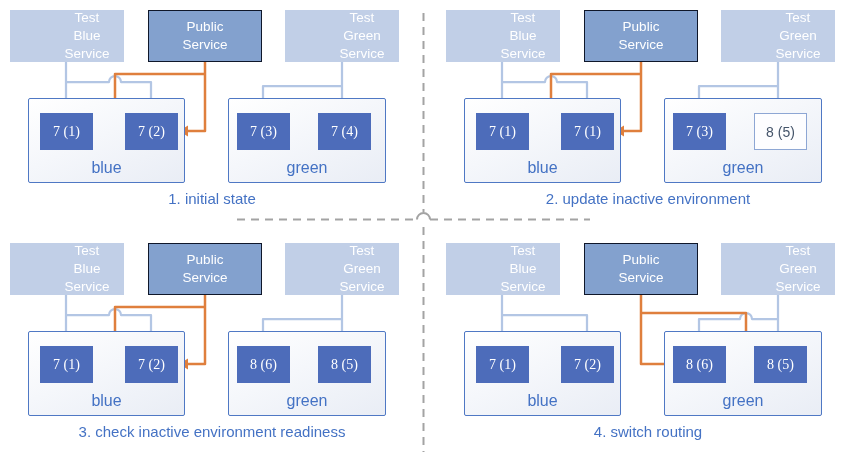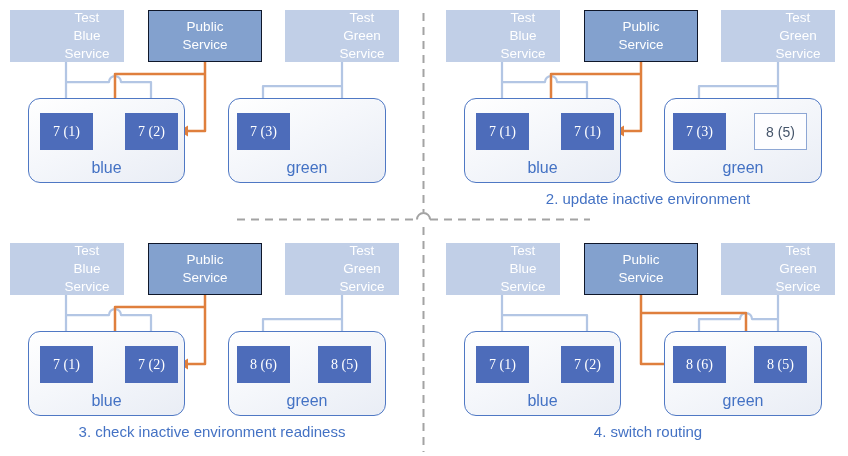--- a/index.html
+++ b/index.html
@@ -27,21 +27,21 @@
     text-align: center; color: #ffffff; font-size: 13.5px; line-height: 1.32;
   }
   .svc.light { background: #c1cfe7; padding-left: 40px; }
   .svc.mid   { background: #83a1ce; border: 1px solid #0f172a; }
   .svc.pos-a { left: 10px; }
   .svc.pos-b { left: 148px; }
   .svc.pos-c { left: 285px; }
 
   .env {
     position: absolute; top: 98px; height: 85px;
-    border: 1.5px solid #4f78c4; border-radius: 12px;
+    border: 1.5px solid #4f78c4; border-radius: 2px;
     background: linear-gradient(155deg, #ffffff 0%, #f5f7fb 45%, #e9edf5 100%);
   }
   .env.blue  { left: 28px;  width: 157px; }
   .env.green { left: 228px; width: 158px; }
   .env-label {
     position: absolute; bottom: 5px; left: 0; right: 0;
     text-align: center; color: #4472c4; font-size: 16px;
   }
 
   .vbox {
@@ -102,20 +102,22 @@
     </div>
     <div class="env blue">
       <div class="env-label">blue</div>
     </div>
     <div class="env green">
       <div class="env-label">green</div>
     </div>
     <div class="vbox b1 filled">7 (1)</div>
     <div class="vbox b2 filled">7 (2)</div>
     <div class="vbox g1 filled">7 (3)</div>
+    <div class="vbox g2 filled">7 (4)</div>
+    <div class="caption">1. initial state</div>
   </div>
 </div>
 
 <div class="panel p2">
   <div class="inner">
     <svg class="wires" viewBox="0 0 424 218">
       <g stroke="#b3c6e4" stroke-width="2.25" fill="none" stroke-linejoin="round">
         <path d="M66,62 V103"></path>
         <path d="M66,82 H109 A6,6 0 0 1 121,82 H151 V103"></path>
         <path d="M342,62 V103"></path>

